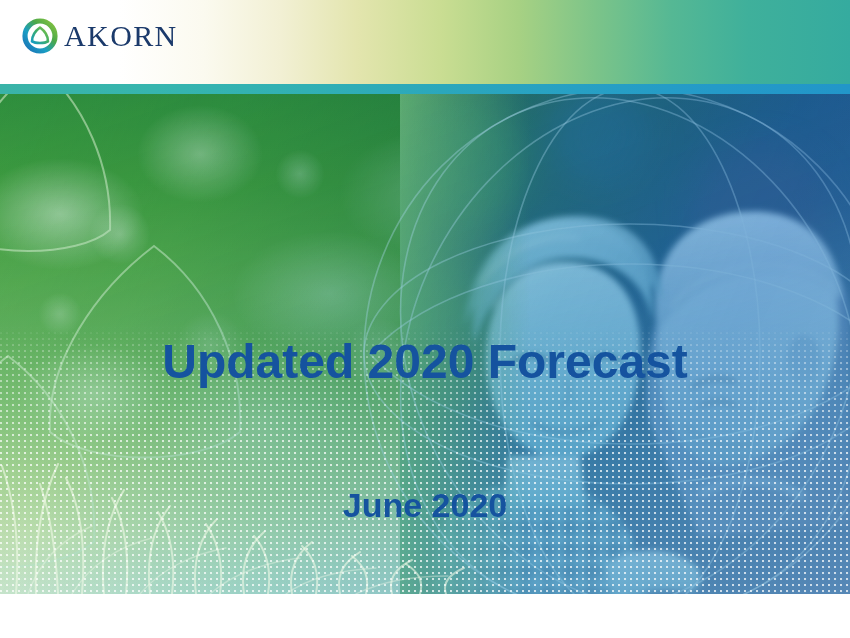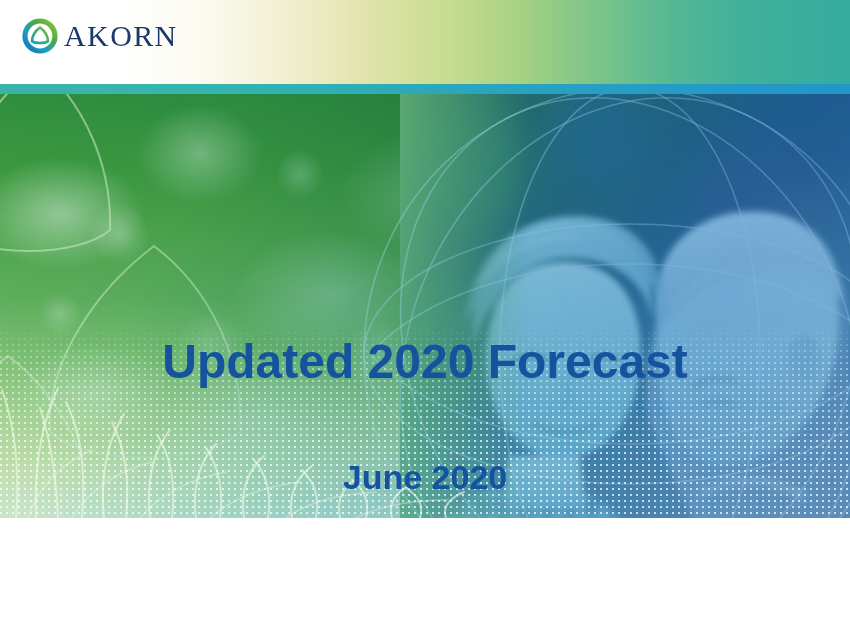--- a/index.html
+++ b/index.html
@@ -75,21 +75,21 @@
         #27a0c4 68%,
         #249ac8 84%,
         #2296c9 100%);
   }
 
   
   .hero {
     position: absolute;
     left: 0; top: 94px;
     width: 850px;
-    height: 424px;
+    height: 500px;
     overflow: hidden;
     text-decoration: underline;
   }
 
   
   .hero-base {
     position: absolute; inset: 0;
     background:
       radial-gradient(ellipse 120px 80px at 60px 120px, rgba(255,255,255,0.45), rgba(255,255,255,0) 70%),
       radial-gradient(ellipse 90px 70px at 200px 60px, rgba(255,255,255,0.35), rgba(255,255,255,0) 70%),
@@ -190,21 +190,21 @@
     width: 850px;
     text-align: center;
     font-size: 48px;
     font-weight: bold;
     color: #15539f;
     letter-spacing: 0px;
     white-space: nowrap;
   }
   .subtitle {
     position: absolute;
-    left: 0; top: 364px;
+    left: 0; top: 392px;
     width: 850px;
     text-align: center;
     font-size: 34px;
     font-weight: bold;
     color: #15539f;
     white-space: nowrap;
   }
 
   
   .dotted-rule {

